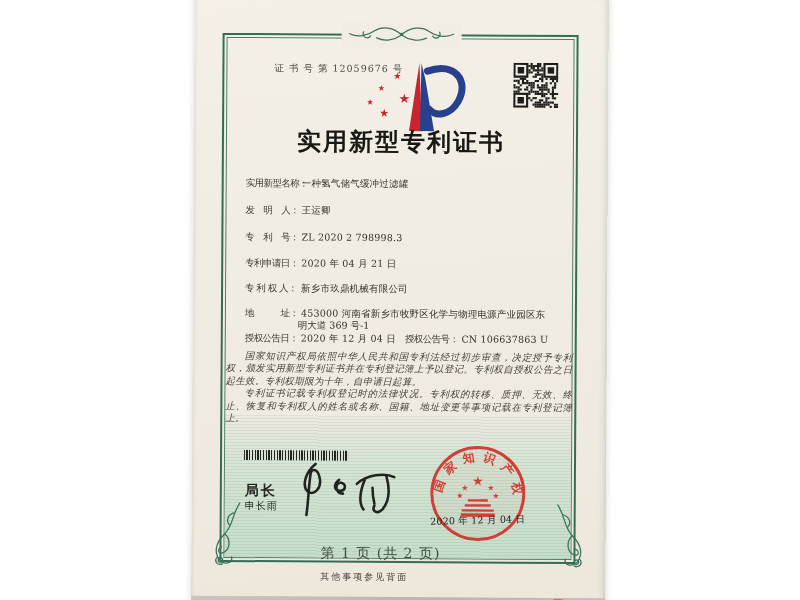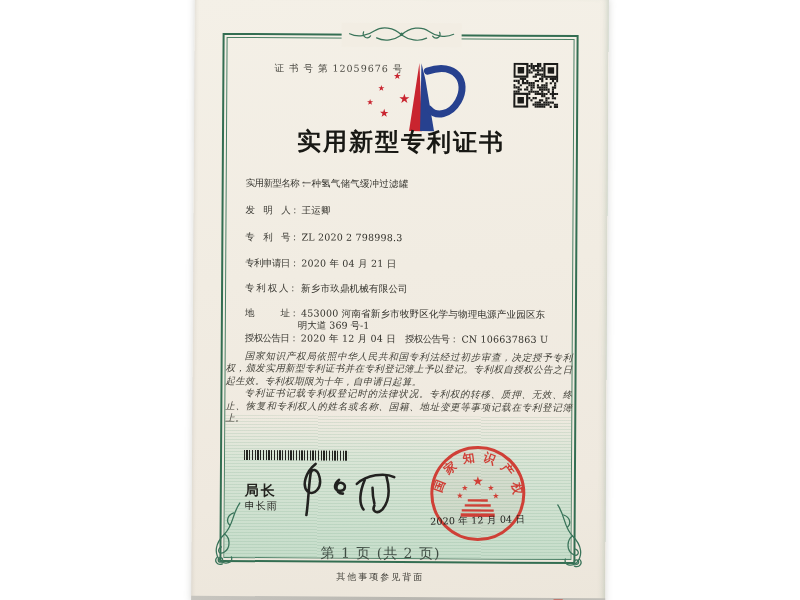--- a/index.html
+++ b/index.html
@@ -58,21 +58,21 @@
   .director-name  { position:absolute; left:53px; top:503px; font-size:10px; font-weight:400; color:#23231f; letter-spacing:1px; }
 
   .signature { position:absolute; left:96px; top:461px; width:128px; height:66px; }
 
   .seal { position:absolute; left:236px; top:446px; width:100px; height:100px; opacity:.93; }
   .seal-date { position:absolute; left:236px; top:517px; width:100px; text-align:center;
     font-size:9.5px; color:#1e1d1a; transform:rotate(-2deg); z-index:5; letter-spacing:.2px; }
 
   .page-info { position:absolute; left:129px; top:548px; width:120px; text-align:center;
     font-size:14px; color:#3f4c43; letter-spacing:1px; }
-  .back-note { position:absolute; left:129px; top:574px; width:120px; text-align:center;
+  .back-note { position:absolute; left:129px; top:574px; width:120px; text-align:left;
     font-size:9px; color:#403f38; letter-spacing:2px; }
 
   .photo-edge { position:absolute; left:0; right:0; bottom:0; height:6px;
     background:linear-gradient(90deg,#c7c5bf,#b8b6b0 55%,#c0beb8); }
   .smudge { position:absolute; left:362px; bottom:2px; width:10px; height:3px;
     background:rgba(198,62,50,.55); border-radius:2px; }
 </style>
 </head>
 <body>
 

